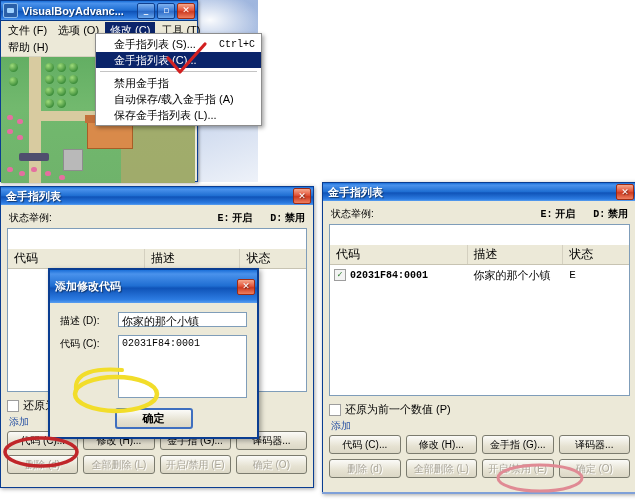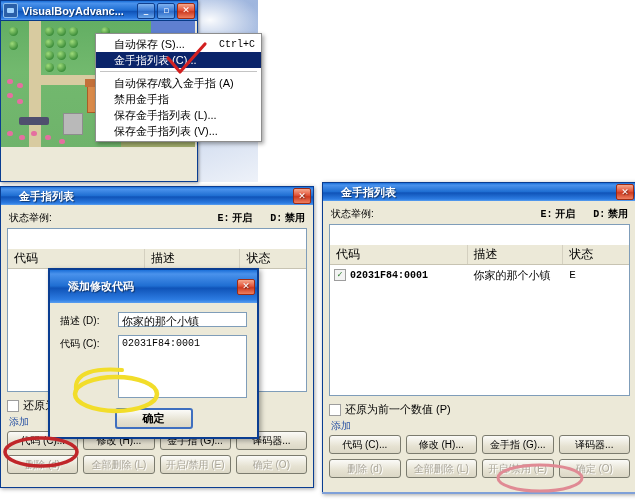--- a/index.html
+++ b/index.html
@@ -63,21 +63,21 @@
   
   #ddmenu{left:95px;top:33px;width:165px;background:#fff;border:1px solid #8d8d8d;
           box-shadow:2px 2px 4px rgba(0,0,0,.35);padding:2px 0;}
   .ditem{display:flex;align-items:center;height:16px;padding:0 6px 0 18px;white-space:nowrap;font-size:11px;}
   .ditem.hl{background:#0a246a;color:#fff;}
   .ditem .acc{margin-left:auto;padding-left:16px;font-family:"Liberation Mono","DejaVu Sans Mono",monospace;font-size:10px;}
   .dsep{height:1px;background:#c4c4c4;margin:3px 4px;}
 
   
   .dlg{border:1px solid #0a3d91;background:#ece9d8;box-shadow:1px 1px 4px rgba(0,0,0,.35);}
-  .dlg-title{height:18px;display:flex;align-items:center;padding-left:18px;color:#fff;font-weight:bold;font-size:11px;
+  .dlg-title{height:18px;display:flex;align-items:center;padding-left:5px;color:#fff;font-weight:bold;font-size:11px;
     background:linear-gradient(180deg,#1b6fd8 0%,#4a92ec 12%,#1f6ed2 48%,#0f53b8 55%,#2d7ce2 90%,#5a9ff0 100%);
     text-shadow:1px 1px 1px rgba(0,0,0,.5);}
   .dlg-body{padding:4px 6px 5px 6px;}
   .legend{display:flex;align-items:center;font-size:10px;padding:2px 2px 3px 2px;}
   .legend .lg-r{margin-left:auto;display:flex;gap:18px;font-weight:bold;}
   .legend .lg-r span b{font-family:"Liberation Mono","DejaVu Sans Mono",monospace;font-weight:bold;}
   .listbox{background:#fff;border:1px solid #7f9db9;height:162px;overflow:hidden;position:relative;}
   .lhead{display:flex;background:#ece9d8;border-bottom:1px solid #c7c3b2;height:19px;align-items:center;font-size:12px;margin-top:20px;}
   .lhead div{border-right:1px solid #d4d0c0;height:100%;display:flex;align-items:center;padding-left:6px;box-sizing:border-box;}
   .lc1{width:46%;} .lc2{width:32%;} .lc3{flex:1;border-right:none !important;}
@@ -136,20 +136,31 @@
         </div>
       <div class="tb">
           <b>▫</b>
         </div>
       <div class="tb close">
           <b>✕</b>
         </div>
     </div>
   </div>
 
+  <div class="menubar">
+    <div class="menurow">
+      <div class="mi">文件 (F)</div>
+      <div class="mi">选项 (O)</div>
+      <div class="mi sel">修改 (C)</div>
+      <div class="mi">工具 (T)</div>
+    </div>
+    <div class="menurow">
+      <div class="mi">帮助 (H)</div>
+    </div>
+  </div>
 
   <div class="gamescreen">
     <div class="gs-base"></div>
 
     <div class="gs-water" style="left:150px;top:0;width:44px;height:16px;"></div>
 
     <div class="gs-path" style="left:28px;top:0;width:12px;height:126px;"></div>
     <div class="gs-path" style="left:40px;top:54px;width:60px;height:10px;"></div>
 
     <div class="gs-sand" style="left:120px;top:18px;width:74px;height:108px;opacity:.55;"></div>
@@ -183,38 +194,35 @@
     <div class="gs-bush" style="left:6px;top:110px;"></div>
     <div class="gs-bush" style="left:18px;top:114px;"></div>
     <div class="gs-bush" style="left:30px;top:110px;"></div>
     <div class="gs-bush" style="left:44px;top:114px;"></div>
     <div class="gs-bush" style="left:58px;top:118px;"></div>
   </div>
 </div>
 
 <div class="abs" id="ddmenu">
   <div class="ditem">
-    <span>自动保存 (S)...</span>
+    <span>金手指列表 (S)...</span>
     <span class="acc">Ctrl+C</span>
   </div>
   <div class="ditem hl">
     <span>金手指列表 (C)...</span>
   </div>
   <div class="dsep"></div>
   <div class="ditem">
+    <span>禁用金手指</span>
+  </div>
+  <div class="ditem">
     <span>自动保存/载入金手指 (A)</span>
-  </div>
-  <div class="ditem">
-    <span>禁用金手指</span>
   </div>
   <div class="ditem">
     <span>保存金手指列表 (L)...</span>
-  </div>
-  <div class="ditem">
-    <span>保存金手指列表 (V)...</span>
   </div>
 </div>
 
 <div class="abs dlg" style="left:0;top:186px;width:312px;height:300px;">
   <div class="dlg-title">
     <span>金手指列表</span>
     <div class="tbtns" style="margin-left:auto;">
       <div class="tb close">
           <b>✕</b>
         </div>

